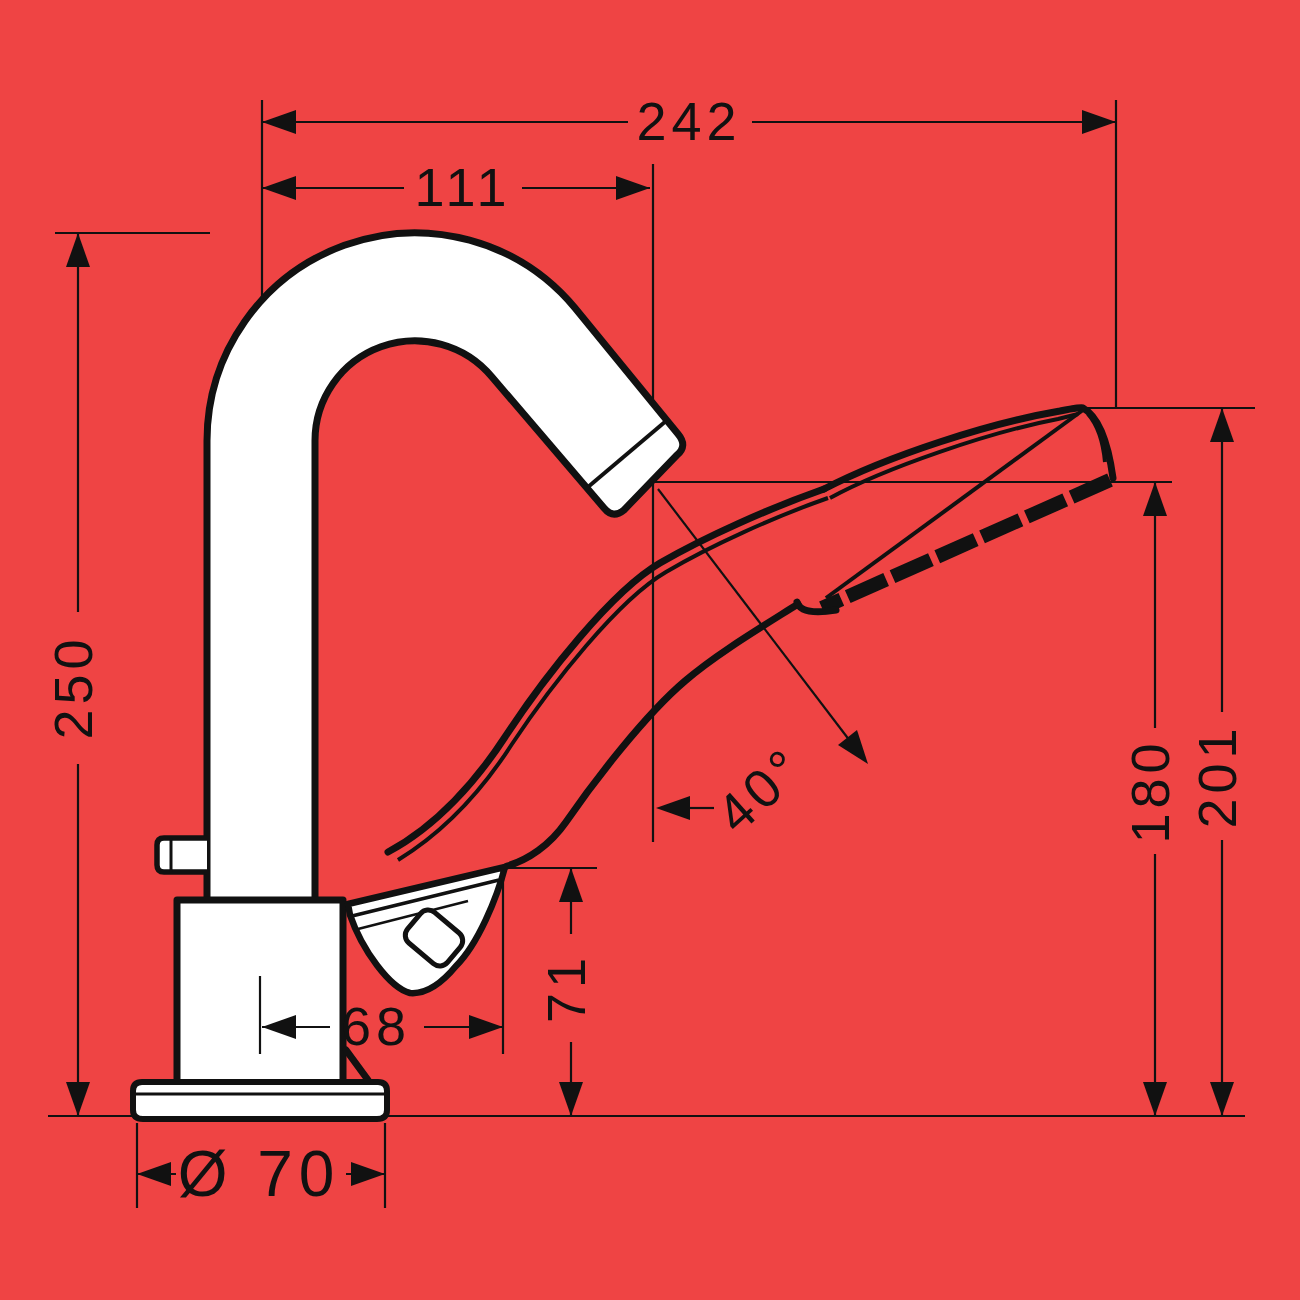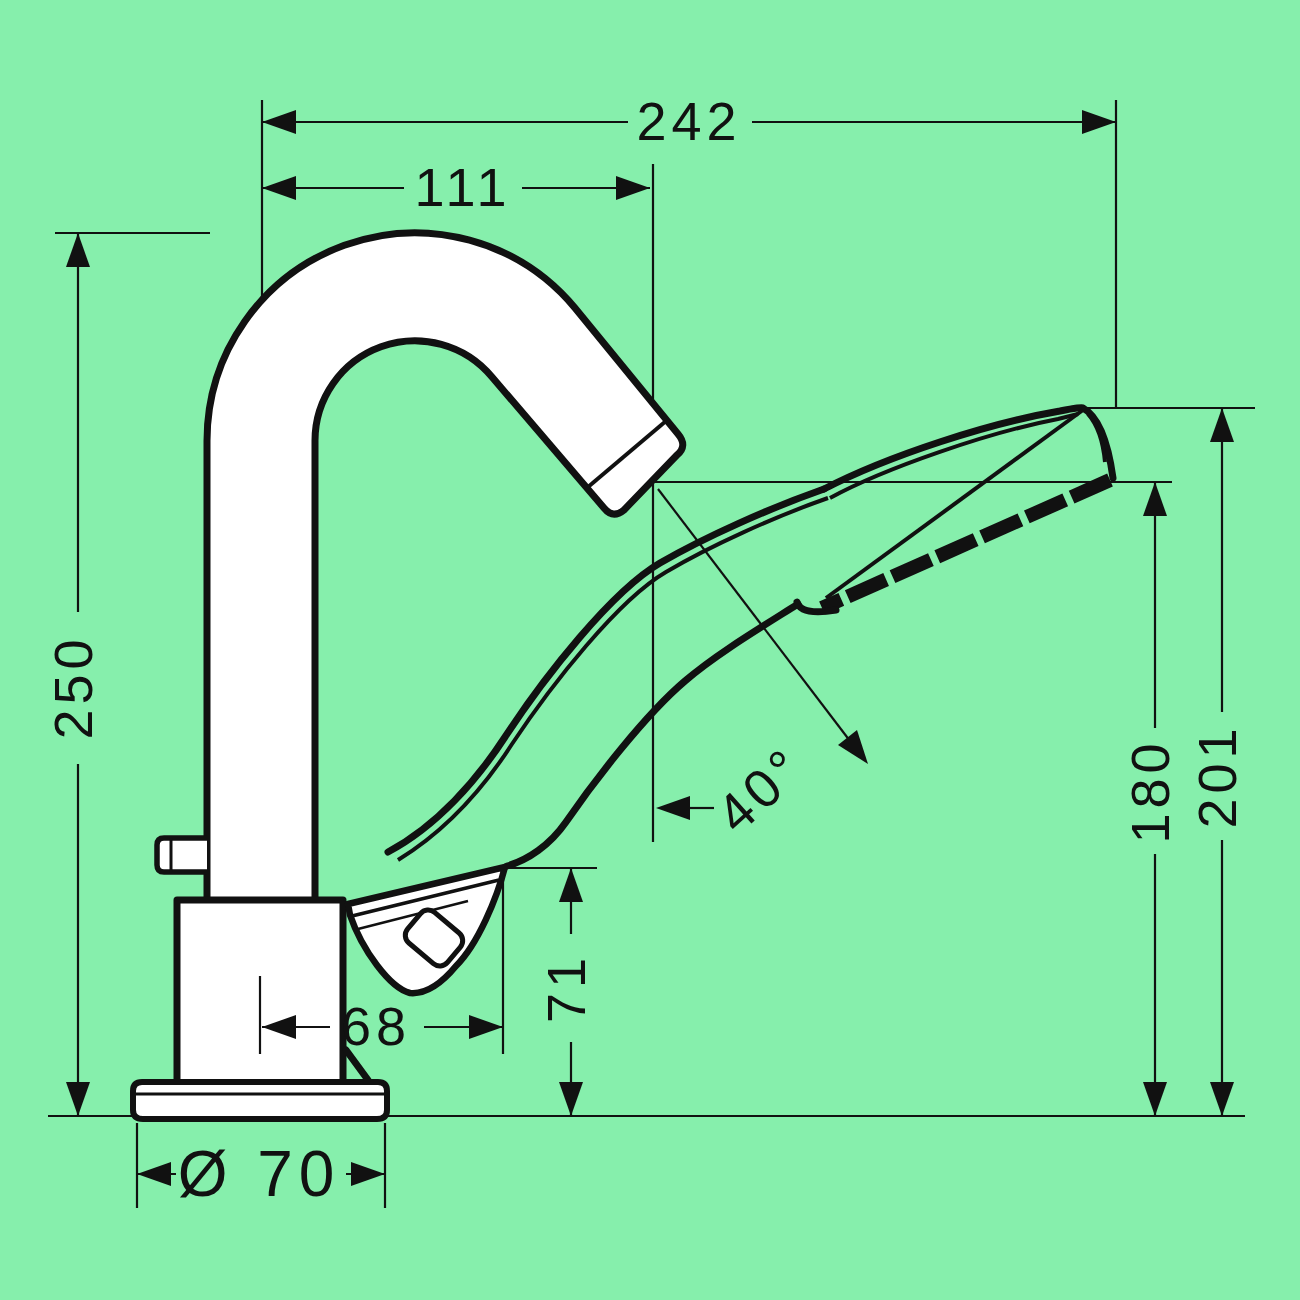--- a/index.html
+++ b/index.html
@@ -3,21 +3,21 @@
 <meta charset="utf-8">
 <style>
   html, body {
     margin: 0;
     padding: 0;
     background: #ffffff;
   }
   .stage {
     width: 1300px;
     height: 1300px;
-    background: #86efac;
+    background: #ef4444;
     position: relative;
   }
   svg { display: block; }
   .dim-text {
     font-family: "Liberation Sans", sans-serif;
     font-size: 54px;
     letter-spacing: 5px;
     fill: #111111;
   }
   .dim-text-large {

